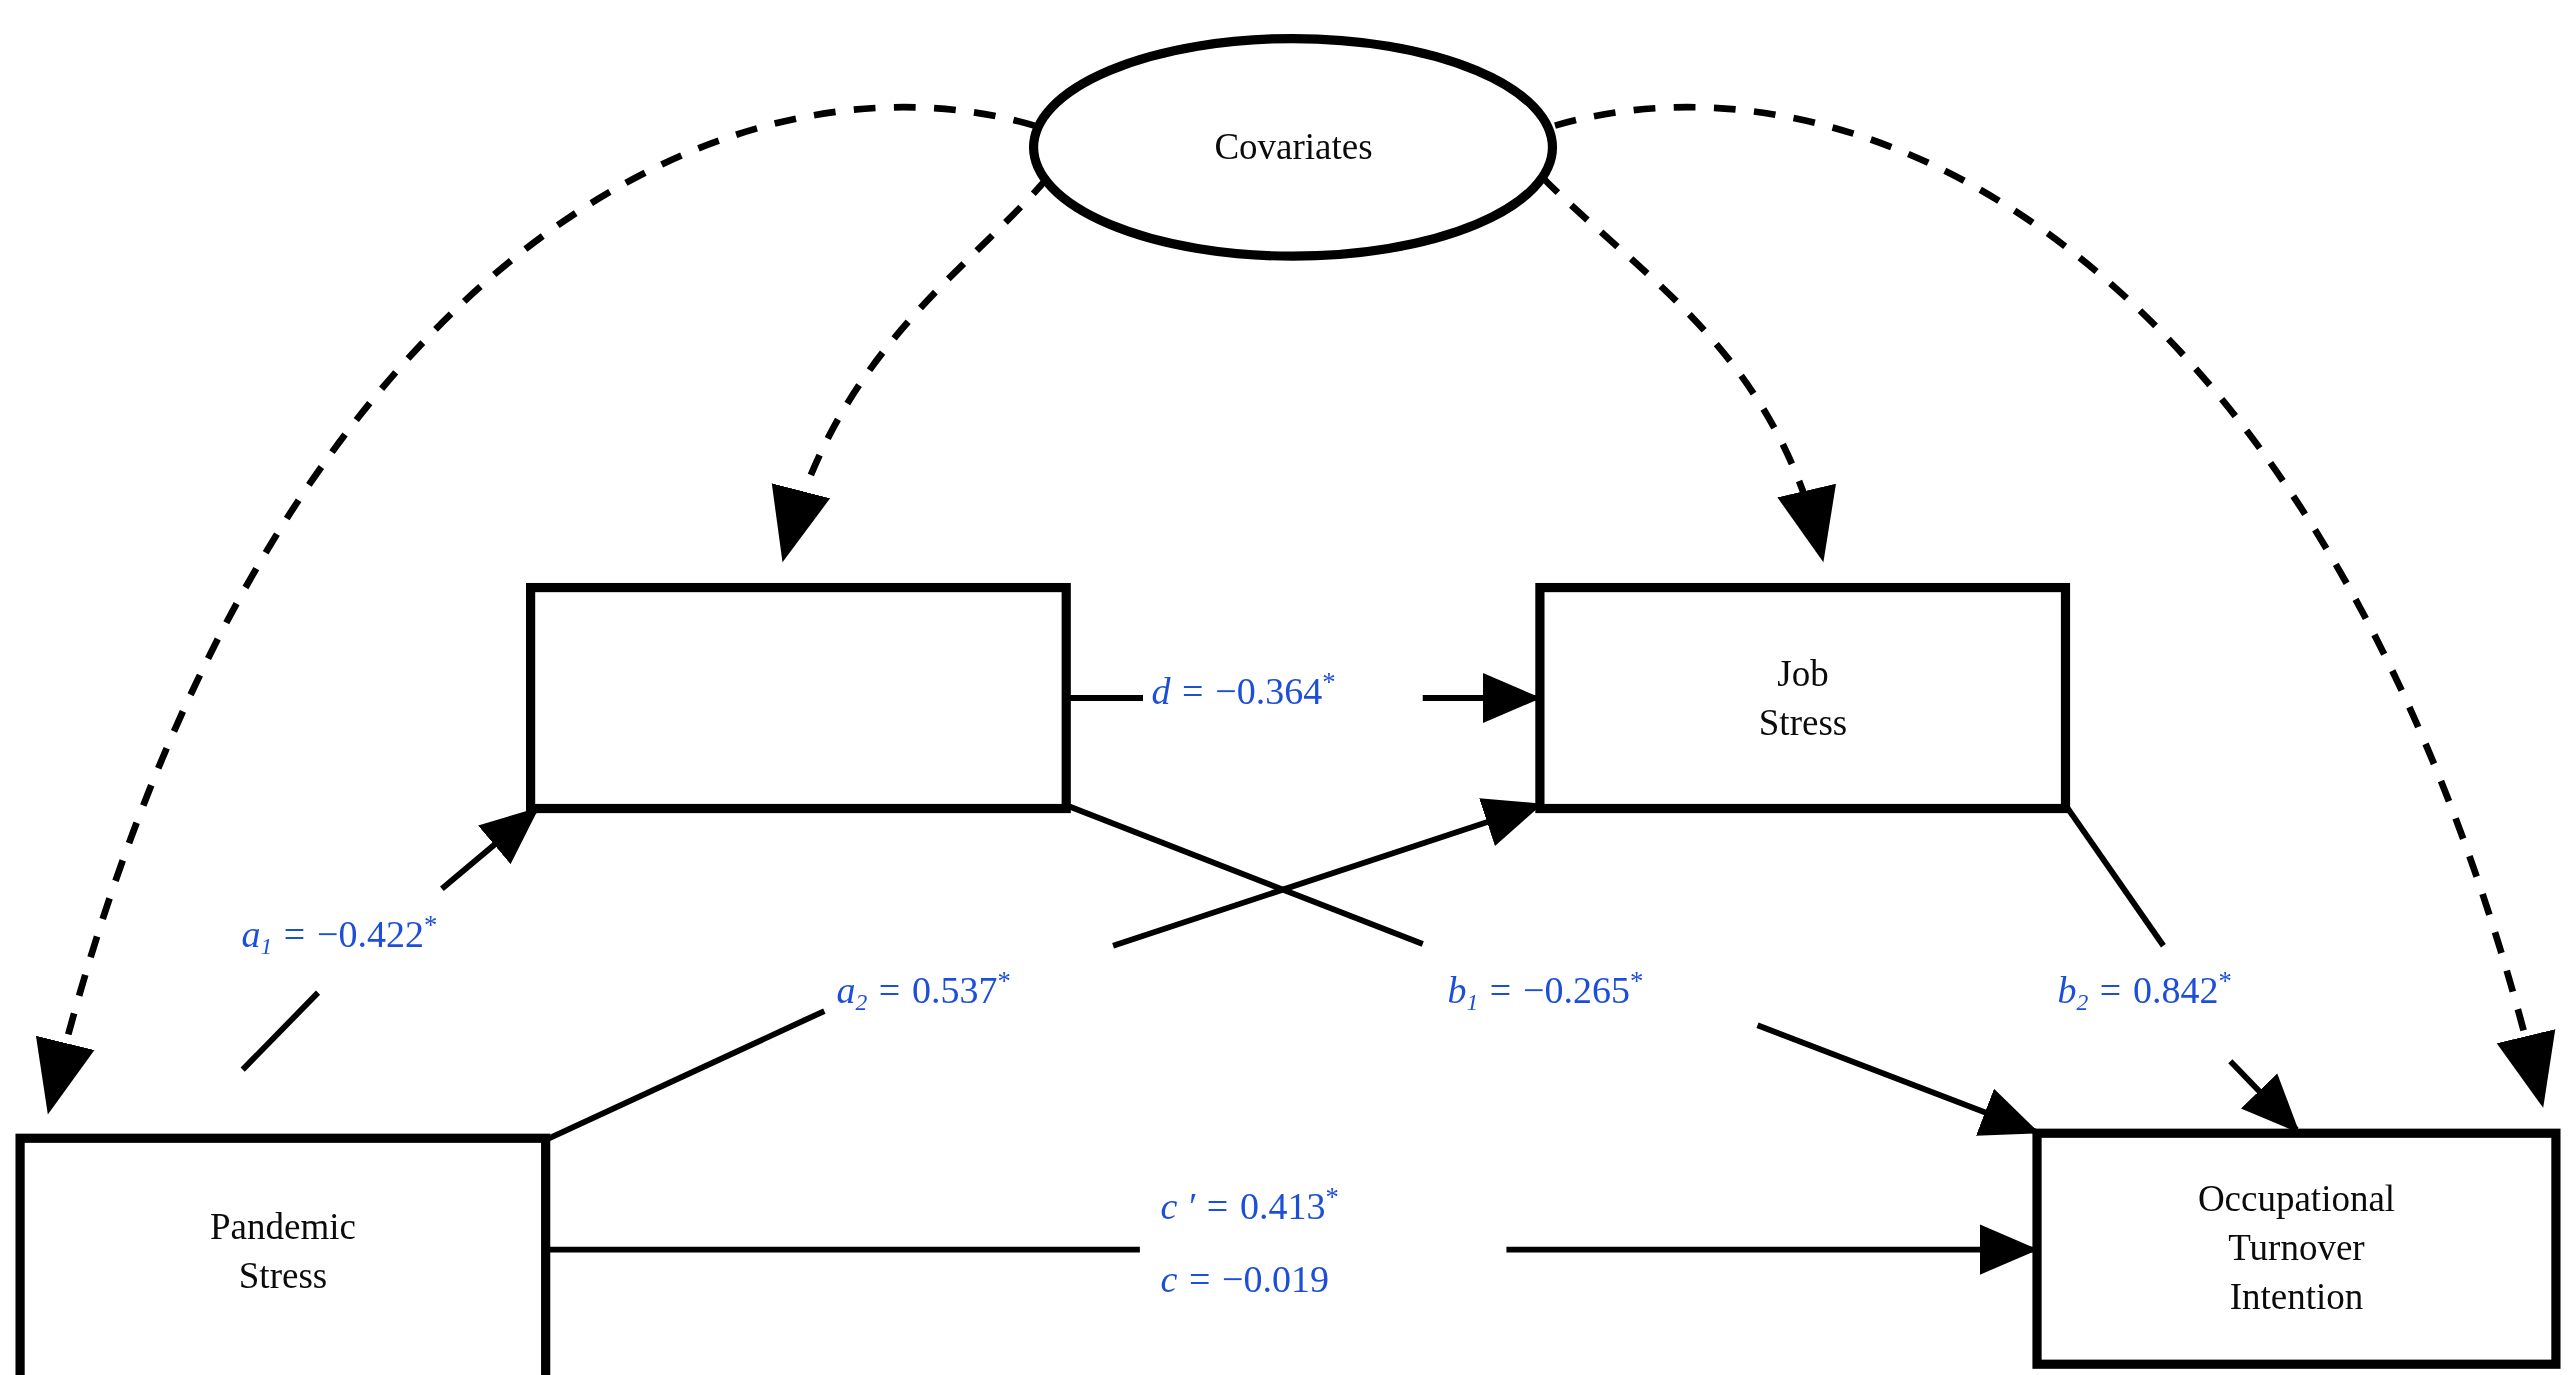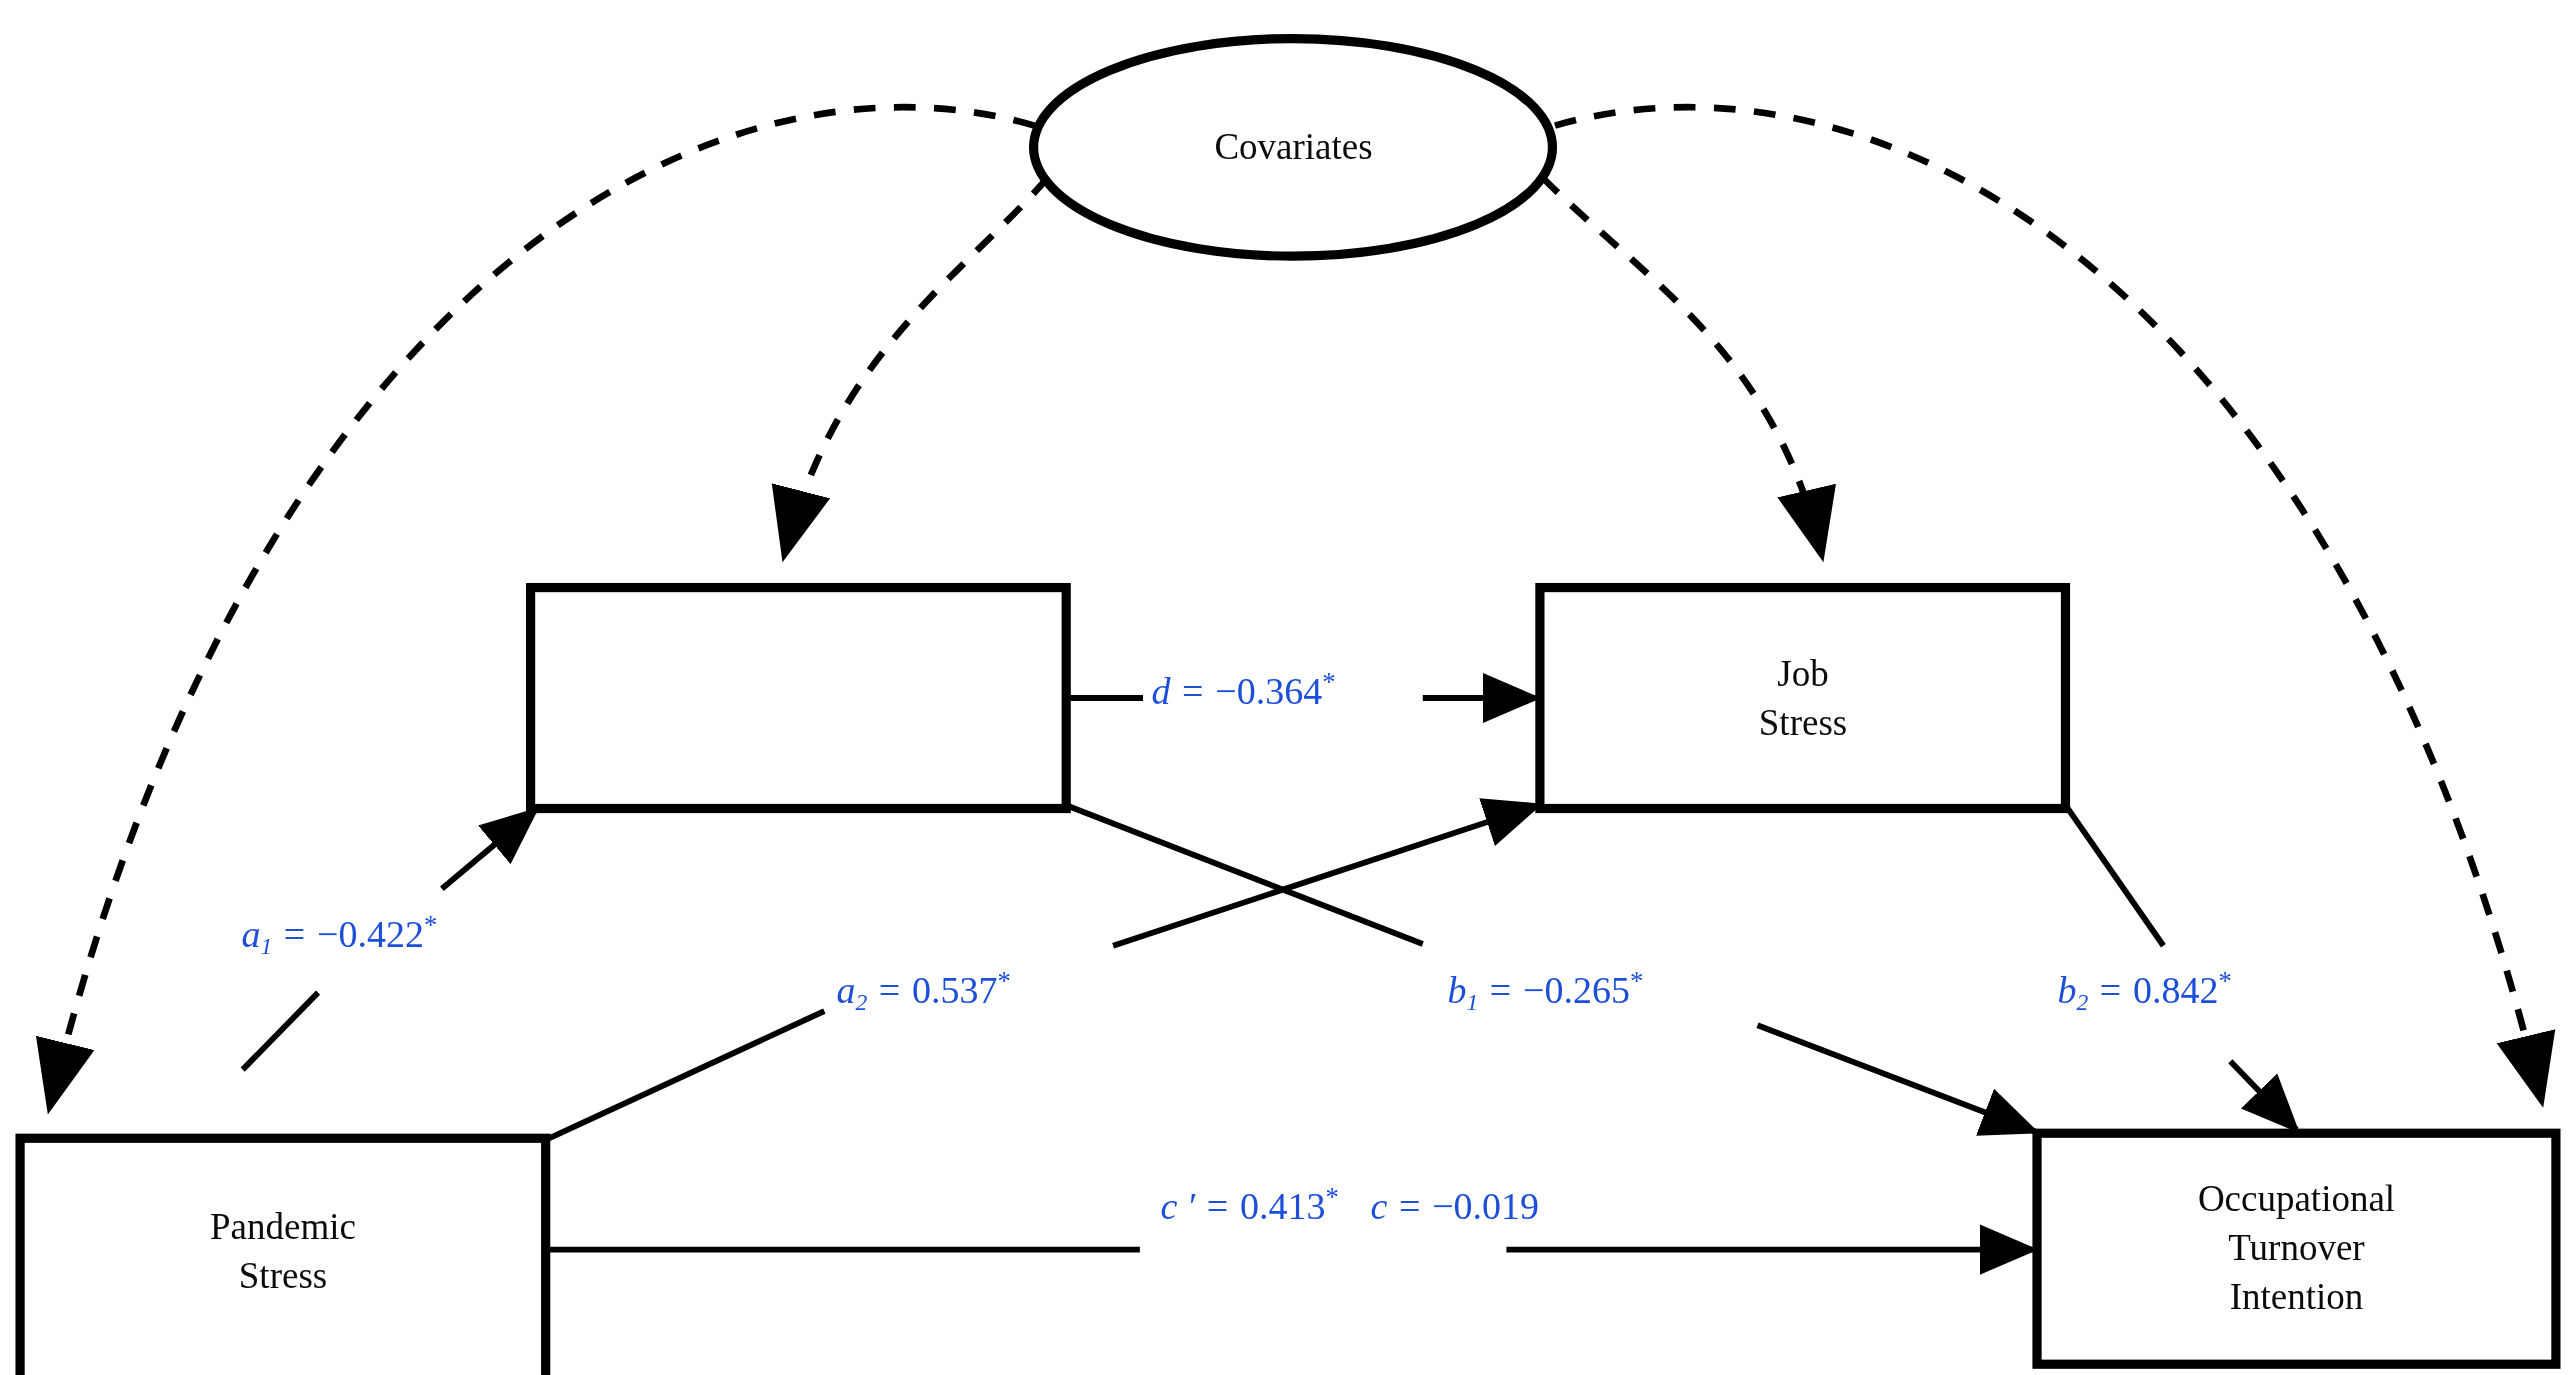--- a/index.html
+++ b/index.html
@@ -58,22 +58,22 @@
   }
   .path-label sup {
     font-size: 0.70em;
     vertical-align: baseline;
     position: relative;
     top: -0.48em;
   }
   .stack-label {
     position: absolute;
     display: flex;
-    flex-direction: row;
-    gap: 15px;
+    flex-direction: column;
+    gap: 21px;
     align-items: flex-start;
     justify-content: space-between;
   }
   .stack-label .path-label {
     position: static;
   }
 </style>
 </head>
 <body>
 

